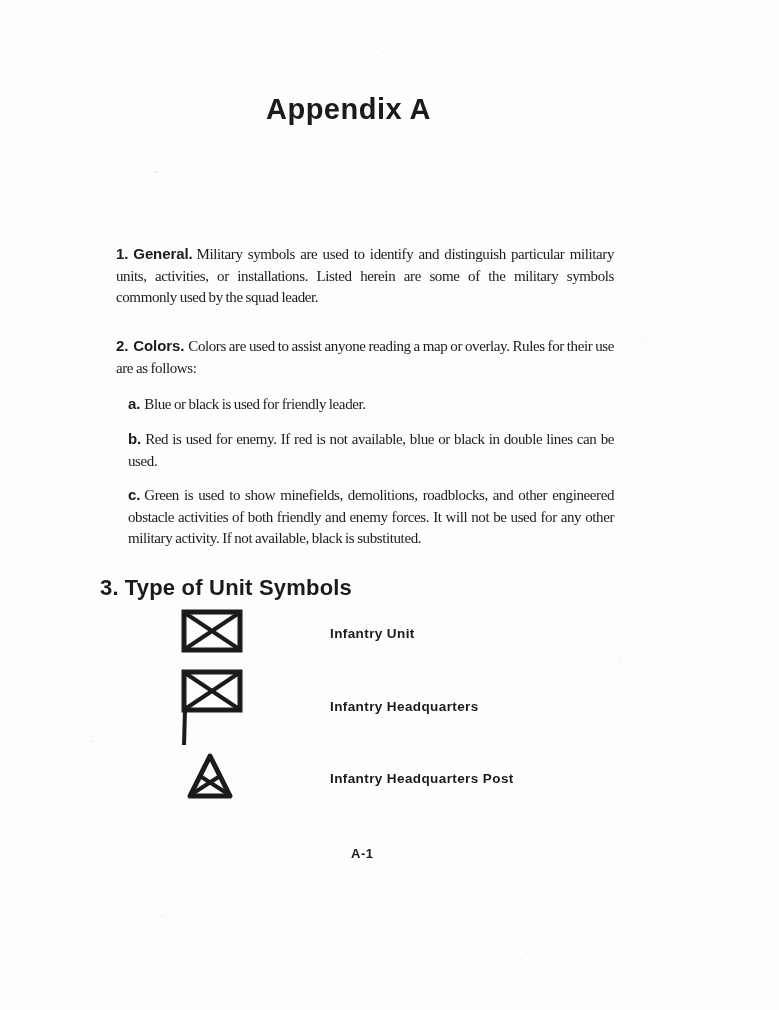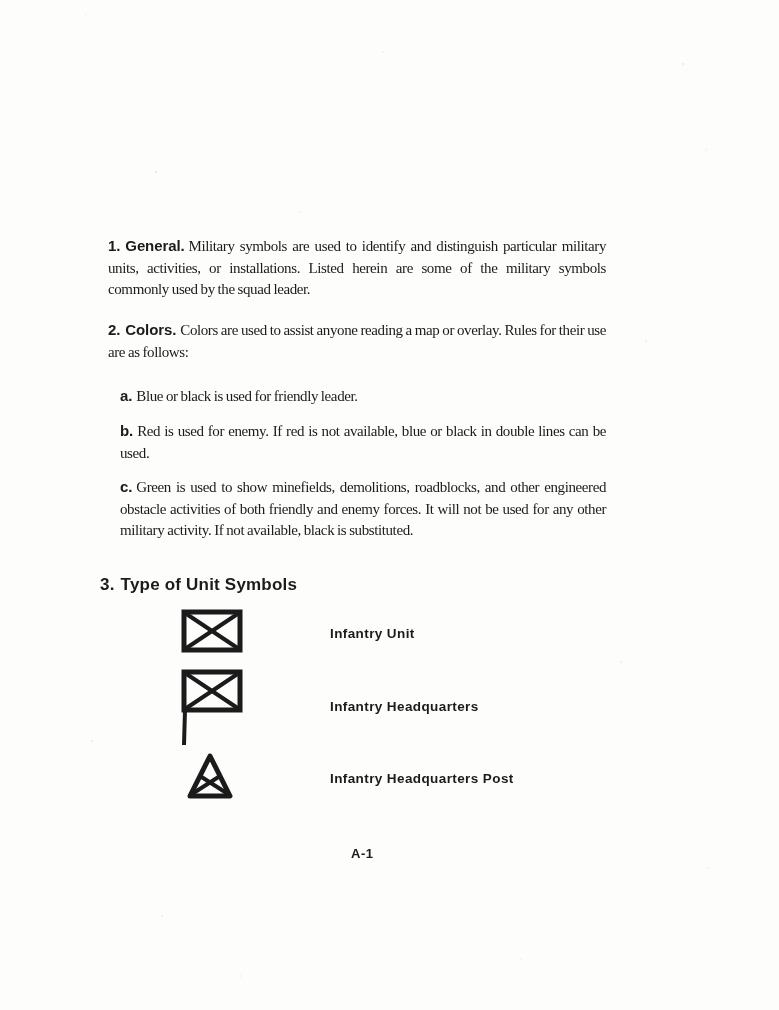--- a/index.html
+++ b/index.html
@@ -31,42 +31,42 @@
   .title {
     position:absolute; left:100px; width:497px; margin:0;
     text-align:center;
     font-family:"Liberation Sans","DejaVu Sans",sans-serif;
     font-weight:bold; letter-spacing:0.5px;
   }
   .t1 { top:93px;  font-size:29px; }
   .t2 { top:154px; font-size:32px; }
 
   .para {
-    position:absolute; left:100px; width:498px; margin:8px;
+    position:absolute; left:100px; width:498px; margin:16px;
     font-size:15px; line-height:21.5px;
     text-align:justify;
     letter-spacing:-0.4px; word-spacing:-0.5px;
   }
   .lead {
     font-family:"Liberation Sans","DejaVu Sans",sans-serif;
     font-weight:bold; font-size:15px; letter-spacing:-0.1px;
   }
   .num { margin-right:5px; }
   .lbl { margin-right:4px; }
   #p-general { top:227px; }
-  #p-colors  { top:311px; }
+  #p-colors  { top:319px; }
   .item { left:112px; width:486px; }
   #item-a { top:377px; }
   #item-b { top:412px; }
   #item-c { top:468px; }
 
   .h3 {
     position:absolute; left:100px; top:575px; margin:0;
     font-family:"Liberation Sans","DejaVu Sans",sans-serif;
-    font-weight:bold; font-size:17px; letter-spacing:0.2px;
+    font-weight:bold; font-size:22px; letter-spacing:0.2px;
   }
   .h3 .num { margin-right:6px; }
 
   .sym { position:absolute; line-height:0; }
   #sym-0 { left:181px; top:609px; }
   #sym-1 { left:181px; top:669px; }
   #sym-2 { left:186px; top:752px; }
   .sym svg { display:block; }
 
   .symlabel {
@@ -82,20 +82,21 @@
     position:absolute; left:351px; top:846px;
     font-family:"Liberation Sans","DejaVu Sans",sans-serif;
     font-weight:bold; font-size:13px; letter-spacing:0.5px;
   }
 </style>
 </head>
 <body>
 
 <div class="page">
 
+  <h1 class="title t1">Appendix A</h1>
 
   <p class="para" id="p-general"><span class="lead num">1.</span><span class="lead lbl">General.</span><span>Military symbols are used to identify and distinguish particular military units, activities, or installations. Listed herein are some of the military symbols commonly used by the squad leader.</span></p>
 
   <p class="para" id="p-colors"><span class="lead num">2.</span><span class="lead lbl">Colors.</span><span>Colors are used to assist anyone reading a map or overlay. Rules for their use are as follows:</span></p>
 
   <p class="para item" id="item-a"><span class="lead lbl">a.</span><span>Blue or black is used for friendly leader.</span></p>
 
   <p class="para item" id="item-b"><span class="lead lbl">b.</span><span>Red is used for enemy. If red is not available, blue or black in double lines can be used.</span></p>
 
   <p class="para item" id="item-c"><span class="lead lbl">c.</span><span>Green is used to show minefields, demolitions, roadblocks, and other engineered obstacle activities of both friendly and enemy forces. It will not be used for any other military activity. If not available, black is substituted.</span></p>

